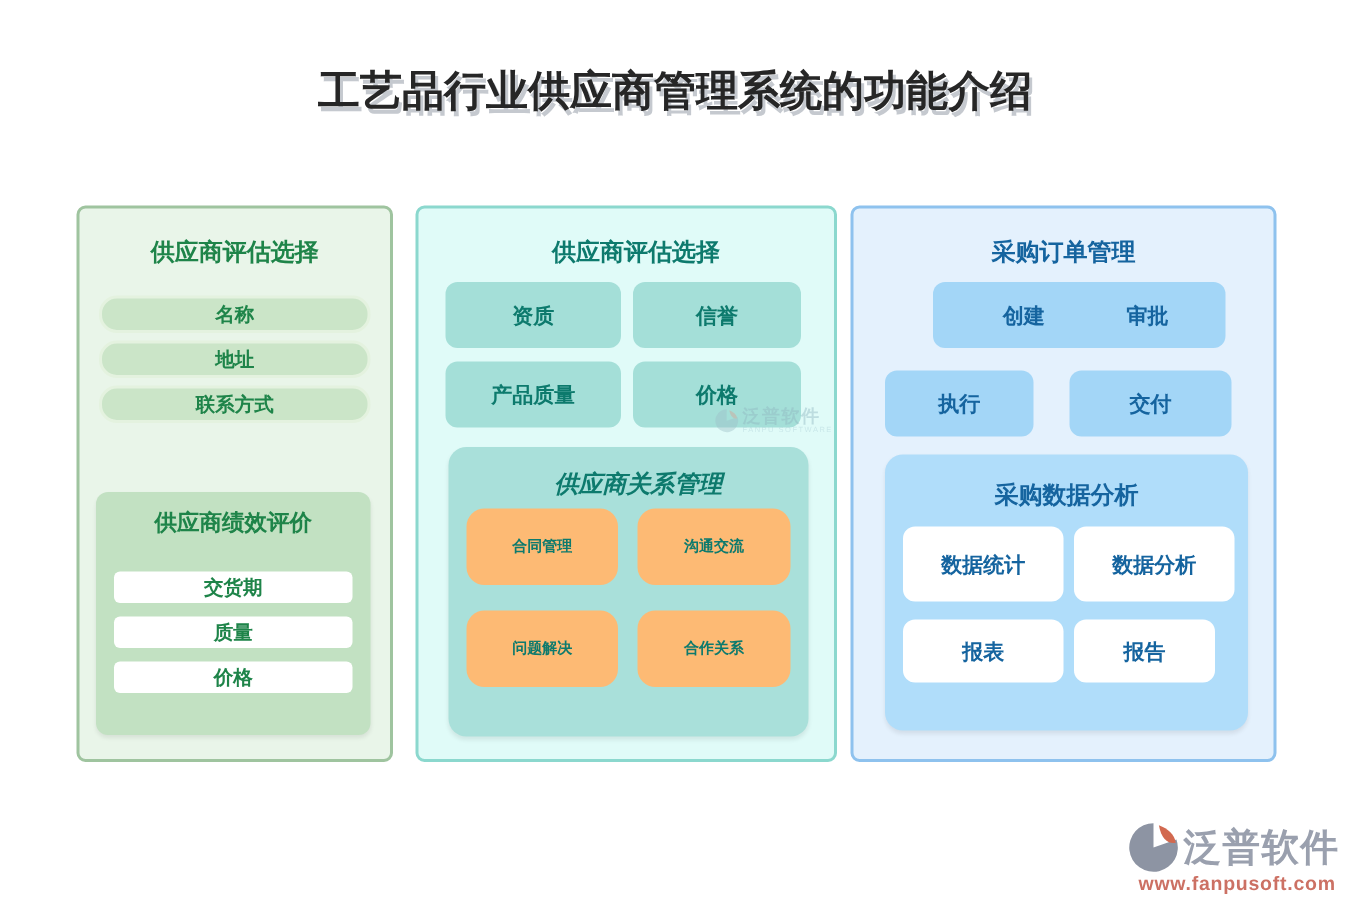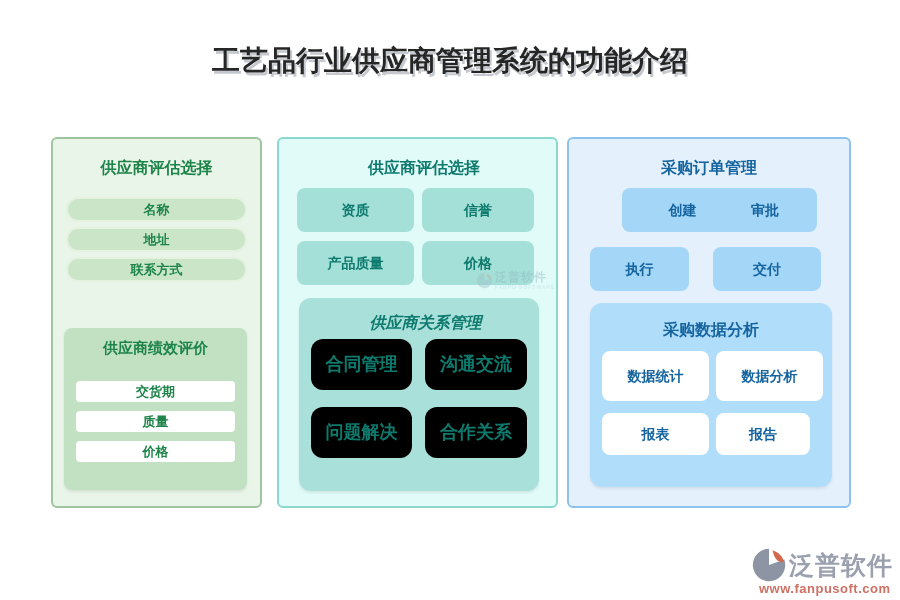--- a/index.html
+++ b/index.html
@@ -54,21 +54,21 @@
     border-radius:8px;background:var(--teal-button,#a4dfd8);
     font-size:14px;color:var(--teal-accent,#0d7a6d);height:44px;line-height:44px;
   }
   .p1-c0{left:18px;top:49px;width:117px;}
   .p1-c1{left:143px;top:49px;width:112px;}
   .p1-c2{left:18px;top:102px;width:117px;}
   .p1-c3{left:143px;top:102px;width:112px;}
   .p1-sub{left:20px;top:159px;width:240px;height:193px;background:var(--teal-sub,#a9e0da);border-radius:12px;}
   .p1-sub .group-title{top:15px;font-style:italic;}
   .p1w{
-    background:#000000;border-radius:12px;font-size:18px;
+    background:#fdba74;border-radius:12px;font-size:10px;
     color:var(--teal-accent,#0d7a6d);height:51px;line-height:51px;
   }
   .p1w-0{left:12px;top:41px;width:101px;}
   .p1w-1{left:126px;top:41px;width:102px;}
   .p1w-2{left:12px;top:109px;width:101px;}
   .p1w-3{left:126px;top:109px;width:102px;}
 
   
   .p2-chip{
     border-radius:8px;background:var(--blue-button,#a3d6f7);

